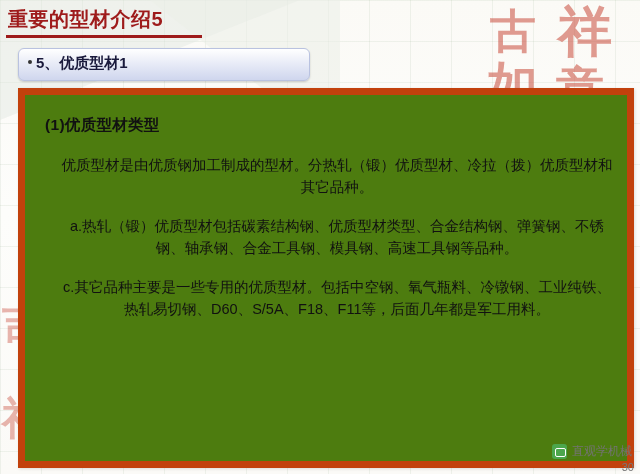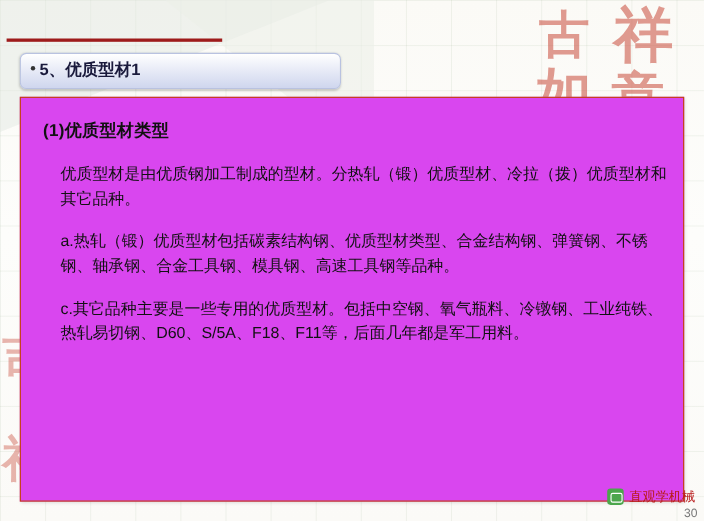--- a/index.html
+++ b/index.html
@@ -131,22 +131,22 @@
     border-radius: 50%;
   }
 
   
   .panel {
     position: absolute;
     left: 18px;
     top: 88px;
     width: 602px;
     height: 366px;
-    background: #d946ef;
-    border: 1px solid #c2410c;
+    background: #4d7c0f;
+    border: 7px solid #c2410c;
     box-shadow: 1px 1px 3px rgba(0,0,0,0.12);
   }
 
   .panel-inner {
     position: absolute;
     left: 20px;
     top: 20px;
     right: 14px;
   }
 
@@ -156,20 +156,21 @@
     color: #111111;
     margin: 0 0 18px 0;
     letter-spacing: 0.3px;
   }
 
   .para {
     font-size: 14.5px;
     color: #111111;
     line-height: 1.55;
     margin: 0 0 16px 0;
+    text-align: center;
   }
   .para-indent {
     padding-left: 16px;
     text-indent: 0;
   }
   .hang {
     padding-left: 16px;
   }
   .hang .lbl {
     font-weight: normal;
@@ -177,21 +178,21 @@
 
   
   .footer-wm {
     position: absolute;
     right: 8px;
     bottom: 14px;
     display: flex;
     align-items: center;
     gap: 5px;
     font-size: 12px;
-    color: #b91c1c;
+    color: #737373;
   }
   .wm-logo {
     width: 15px;
     height: 15px;
     border-radius: 3px;
     background: #4ca64c;
     position: relative;
   }
   .wm-logo:after {
     content: "";
@@ -226,20 +227,21 @@
     <span class="seal-char" style="left:74px; top:2px; font-size:54px;">祥</span>
     <span class="seal-char" style="left:4px; top:58px; font-size:50px;">如</span>
     <span class="seal-char" style="left:72px; top:62px; font-size:48px;">意</span>
   </div>
 
   <div class="bg-seal-left">
     <span class="seal-char" style="left:2px; top:0px; font-size:44px;">吉</span>
     <span class="seal-char" style="left:2px; top:96px; font-size:44px;">祥</span>
   </div>
 
+  <div class="title">重要的型材介绍5</div>
   <div class="title-rule"></div>
 
   <div class="subbar"></div>
   <div class="subbar-dot"></div>
   <div class="subbar-text">5、优质型材1</div>
 
   <div class="panel">
     <div class="panel-inner">
 
       <div class="h-sub">(1)优质型材类型</div>

